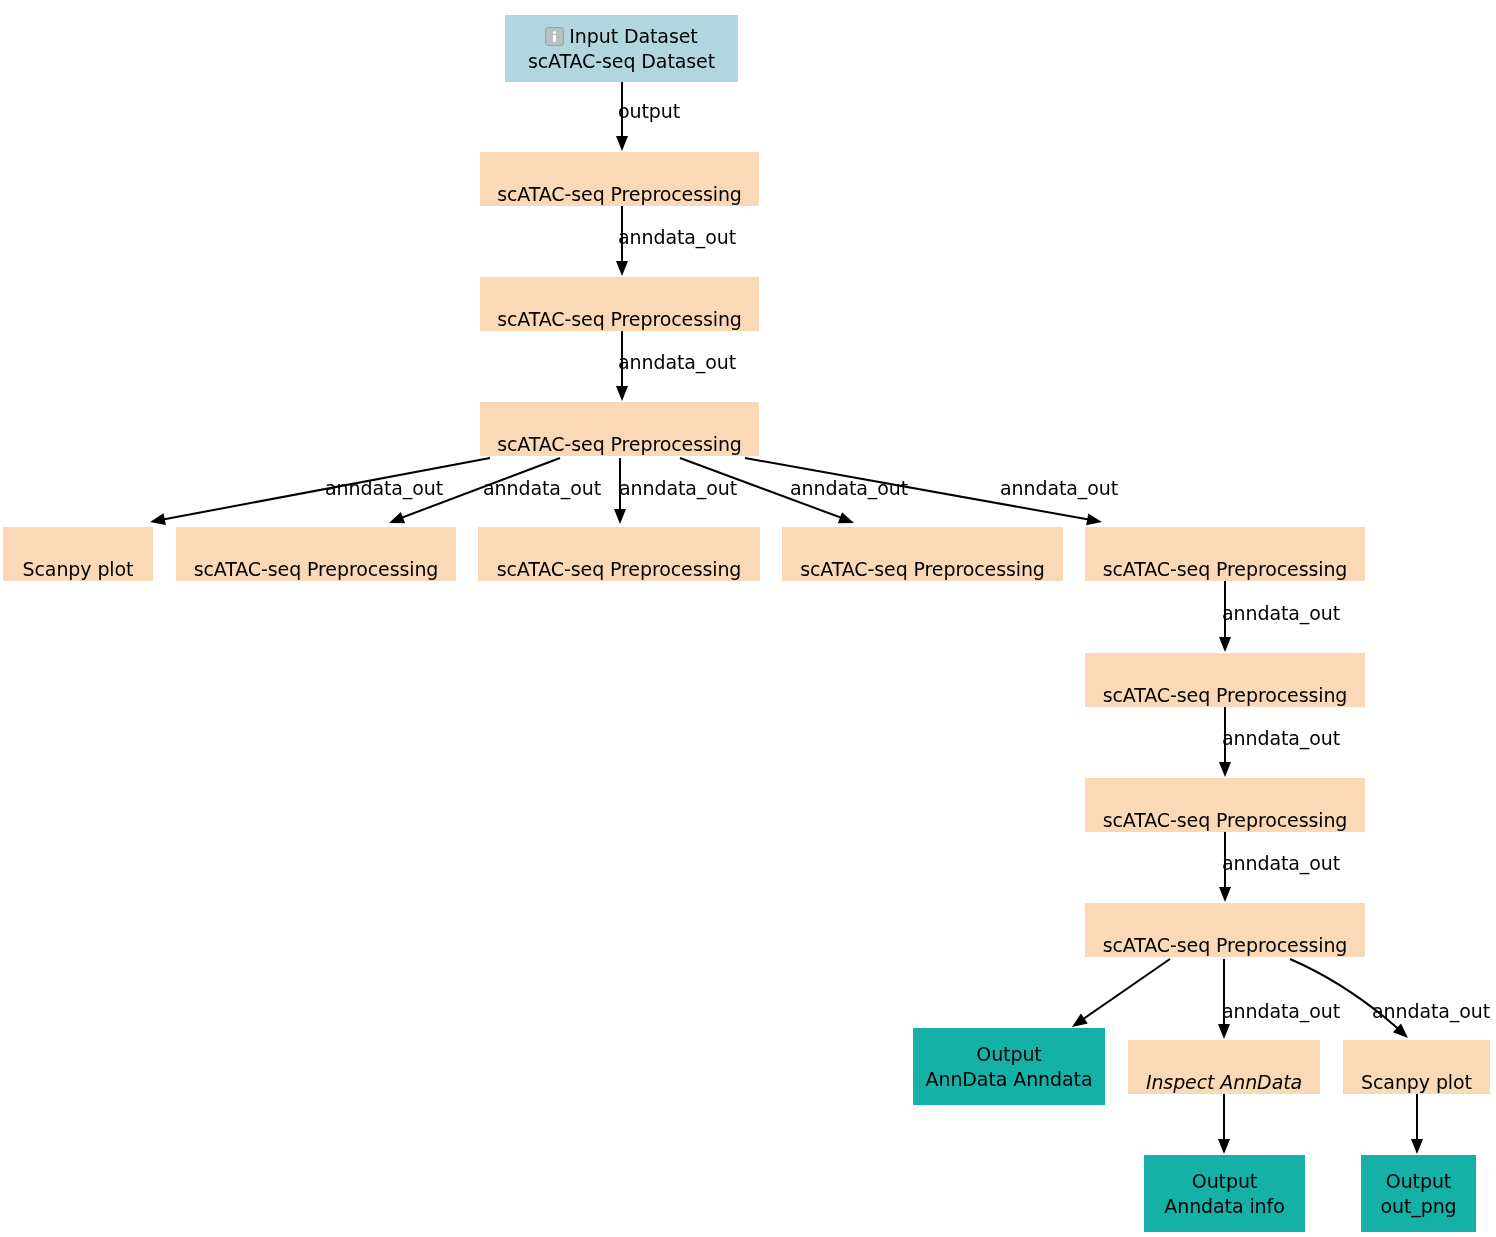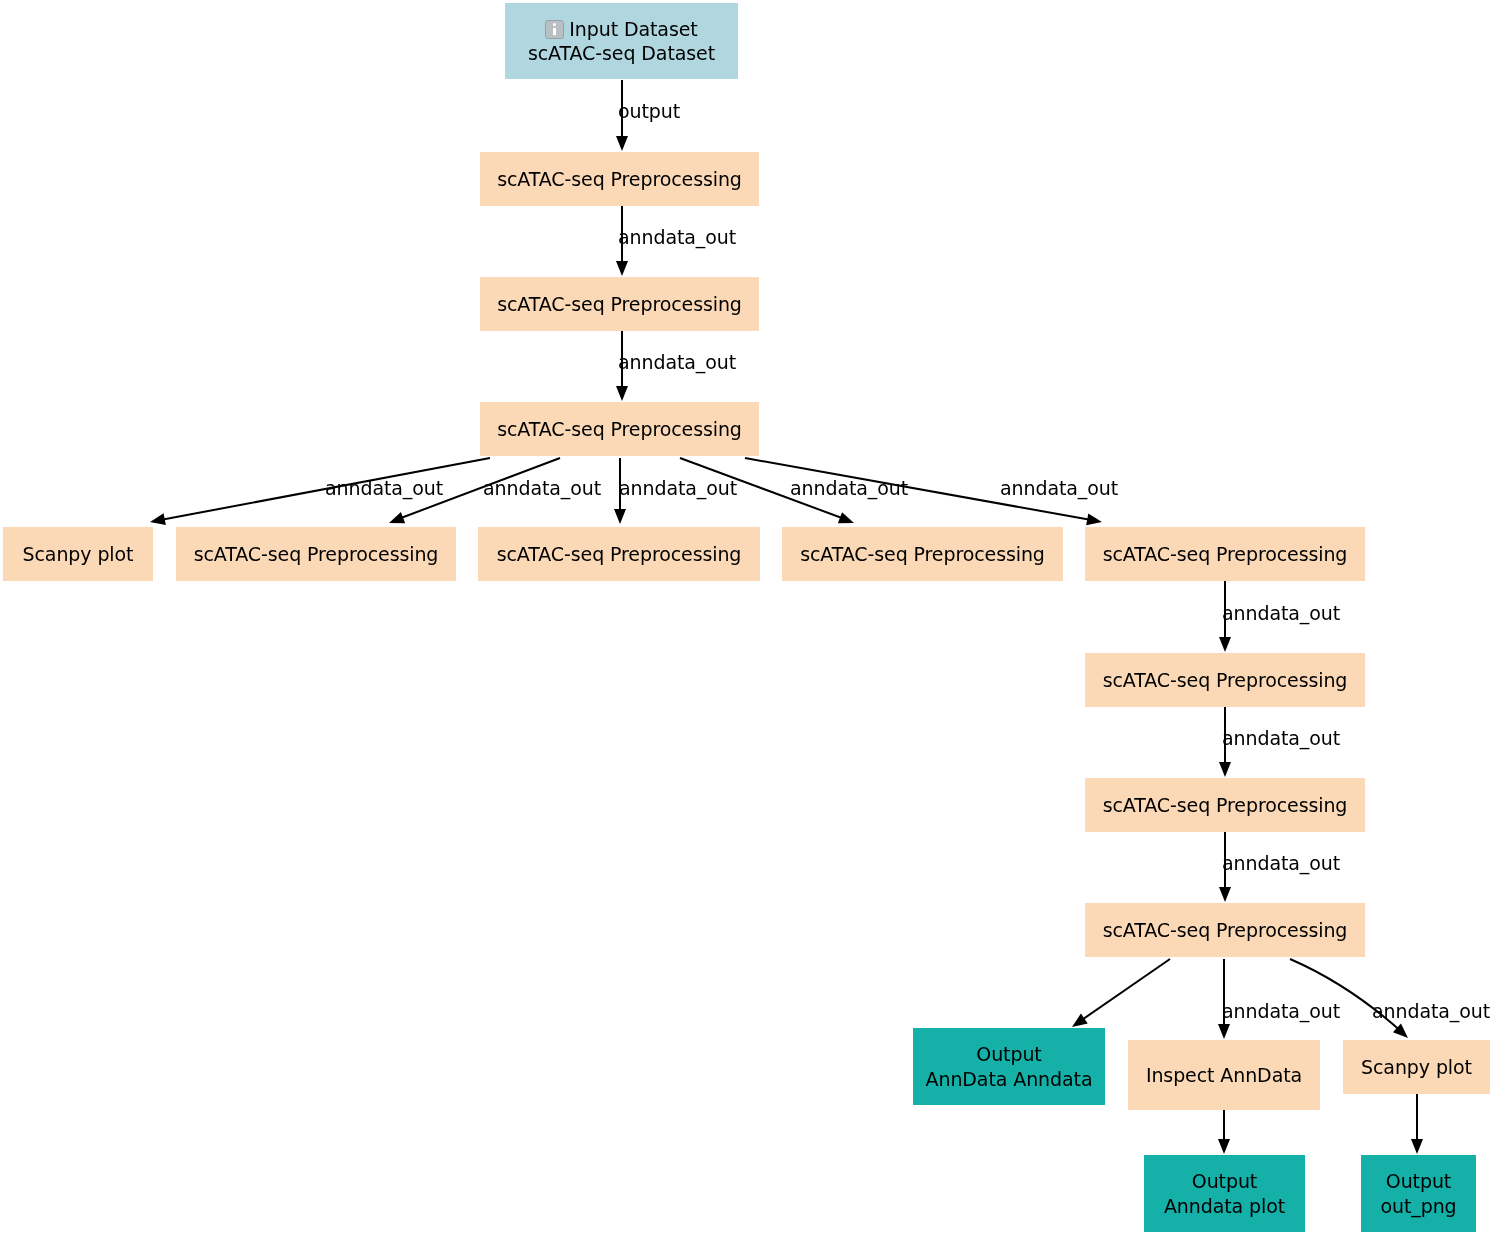--- a/index.html
+++ b/index.html
@@ -32,21 +32,21 @@
     align-items: center;
     justify-content: center;
     text-align: center;
     color: #000000;
     font-size: 19px;
     line-height: 1.28;
     white-space: pre-line;
     letter-spacing: -0.1px;
   }
   .node.input  { background: #b0d6e0; }
-  .node.tool   { background: #fbd9b6; }
+  .node.tool   { background: #fbd9b6; align-items: flex-end; }
   .node.output { background: #15b0a8; }
 
   .node-inner {
     display: block;
     padding: 0 8px;
   }
   .info-icon {
     display: inline-block;
     width: 17px;
     height: 17px;
@@ -128,30 +128,30 @@
     <div class="edge-label" style="left: 325px; top: 477px;">anndata_out</div>
     <div class="edge-label" style="left: 483px; top: 477px;">anndata_out</div>
     <div class="edge-label" style="left: 619px; top: 477px;">anndata_out</div>
     <div class="edge-label" style="left: 790px; top: 477px;">anndata_out</div>
     <div class="edge-label" style="left: 1000px; top: 477px;">anndata_out</div>
     <div class="edge-label" style="left: 1222px; top: 602px;">anndata_out</div>
     <div class="edge-label" style="left: 1222px; top: 727px;">anndata_out</div>
     <div class="edge-label" style="left: 1222px; top: 852px;">anndata_out</div>
     <div class="edge-label" style="left: 1222px; top: 1000px;">anndata_out</div>
     <div class="edge-label" style="left: 1372px; top: 1000px;">anndata_out</div>
-    <div class="node input" style="left: 505px; top: 3px; width: 233px; height: 76px;"><span class="node-inner"><span class="info-icon"></span><span>Input Dataset</span><br><span>scATAC-seq Dataset</span></span></div>
+    <div class="node input" style="left: 505px; top: 15px; width: 233px; height: 67px;"><span class="node-inner"><span class="info-icon"></span><span>Input Dataset</span><br><span>scATAC-seq Dataset</span></span></div>
     <div class="node tool" style="left: 480px; top: 152px; width: 279px; height: 54px;"><span class="node-inner"><span>scATAC-seq Preprocessing</span></span></div>
     <div class="node tool" style="left: 480px; top: 277px; width: 279px; height: 54px;"><span class="node-inner"><span>scATAC-seq Preprocessing</span></span></div>
     <div class="node tool" style="left: 480px; top: 402px; width: 279px; height: 54px;"><span class="node-inner"><span>scATAC-seq Preprocessing</span></span></div>
     <div class="node tool" style="left: 3px; top: 527px; width: 150px; height: 54px;"><span class="node-inner"><span>Scanpy plot</span></span></div>
     <div class="node tool" style="left: 176px; top: 527px; width: 280px; height: 54px;"><span class="node-inner"><span>scATAC-seq Preprocessing</span></span></div>
     <div class="node tool" style="left: 478px; top: 527px; width: 282px; height: 54px;"><span class="node-inner"><span>scATAC-seq Preprocessing</span></span></div>
     <div class="node tool" style="left: 782px; top: 527px; width: 281px; height: 54px;"><span class="node-inner"><span>scATAC-seq Preprocessing</span></span></div>
     <div class="node tool" style="left: 1085px; top: 527px; width: 280px; height: 54px;"><span class="node-inner"><span>scATAC-seq Preprocessing</span></span></div>
     <div class="node tool" style="left: 1085px; top: 653px; width: 280px; height: 54px;"><span class="node-inner"><span>scATAC-seq Preprocessing</span></span></div>
     <div class="node tool" style="left: 1085px; top: 778px; width: 280px; height: 54px;"><span class="node-inner"><span>scATAC-seq Preprocessing</span></span></div>
     <div class="node tool" style="left: 1085px; top: 903px; width: 280px; height: 54px;"><span class="node-inner"><span>scATAC-seq Preprocessing</span></span></div>
     <div class="node output" style="left: 913px; top: 1028px; width: 192px; height: 77px;"><span class="node-inner"><span>Output</span><br><span>AnnData Anndata</span></span></div>
-    <div class="node tool" style="left: 1128px; top: 1040px; width: 192px; height: 70px;"><span class="node-inner"><span>Inspect AnnData</span></span></div>
+    <div class="node tool" style="left: 1128px; top: 1040px; width: 192px; height: 54px; font-style: italic;"><span class="node-inner"><span>Inspect AnnData</span></span></div>
     <div class="node tool" style="left: 1343px; top: 1040px; width: 147px; height: 54px;"><span class="node-inner"><span>Scanpy plot</span></span></div>
-    <div class="node output" style="left: 1144px; top: 1155px; width: 161px; height: 77px;"><span class="node-inner"><span>Output</span><br><span>Anndata plot</span></span></div>
+    <div class="node output" style="left: 1144px; top: 1155px; width: 161px; height: 77px;"><span class="node-inner"><span>Output</span><br><span>Anndata info</span></span></div>
     <div class="node output" style="left: 1361px; top: 1155px; width: 115px; height: 77px;"><span class="node-inner"><span>Output</span><br><span>out_png</span></span></div>
   </div>
 
 </body></html>

